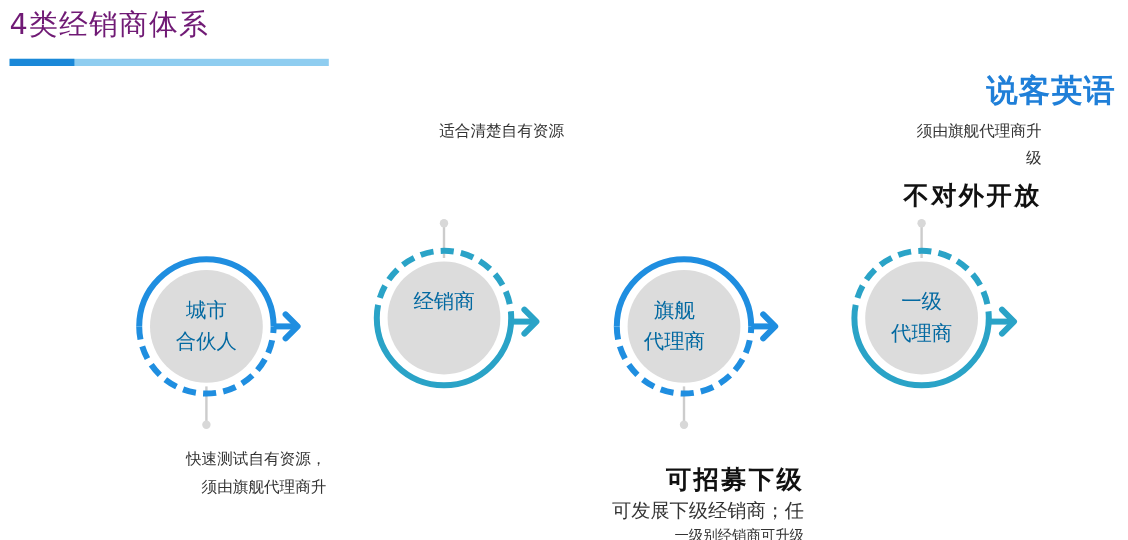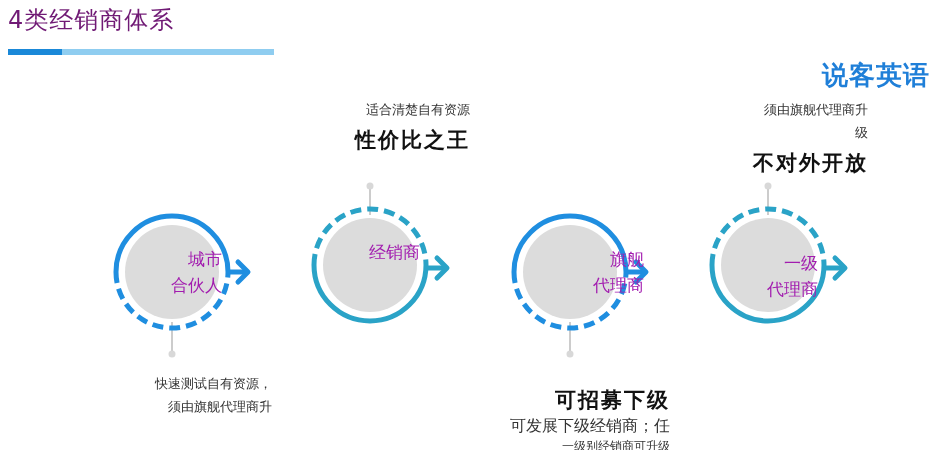--- a/index.html
+++ b/index.html
@@ -2,21 +2,21 @@
 <html><head>
 <meta charset="utf-8">
 <style>
   html,body{margin:0;padding:0;background:#fff;}
   body{width:940px;height:450px;position:relative;overflow:hidden;font-family:"DejaVu Sans","Liberation Sans",sans-serif;color:#333;}
   .title{position:absolute;left:8px;top:4px;font-size:24px;color:#701a75;letter-spacing:1px;}
   .title-bar{position:absolute;left:8px;top:49px;width:266px;height:6px;background:#8fcdf0;}
   .title-bar .accent{position:absolute;left:0;top:0;width:54px;height:6px;background:#1a88d8;}
   .logo{position:absolute;right:10px;top:14px;font-size:26px;color:#1f7fd8;font-weight:bold;letter-spacing:1px;margin-top:44px;}
   svg.diagram{position:absolute;left:0;top:0;}
-  .node-label{position:absolute;width:100px;text-align:right;font-size:17px;line-height:26px;color:#a21caf;}
+  .node-label{position:absolute;width:100px;text-align:center;font-size:17px;line-height:26px;color:#0369a1;}
   .caption{position:absolute;text-align:right;color:#222;}
   .caption .desc{font-size:13px;line-height:23px;color:#333;}
   .caption .head{font-size:21px;font-weight:bold;color:#111;letter-spacing:2px;line-height:30px;}
 </style>
 </head>
 <body>
 
 <div class="title">4类经销商体系</div>
 <div class="title-bar">
     <div class="accent"></div>
@@ -66,37 +66,36 @@
   </g>
 </svg>
 
 <div class="node-label" style="left:122px;top:246px;">
   <div>城市</div>
   <div>合伙人</div>
 </div>
 <div class="node-label" style="left:320px;top:239px;">
   <div>经销商</div>
 </div>
-<div class="node-label" style="left:544px;top:246px;">
+<div class="node-label" style="left:512px;top:246px;">
   <div>旗舰</div>
   <div>代理商</div>
 </div>
-<div class="node-label" style="left:718px;top:239px;margin-top:11px;">
+<div class="node-label" style="left:718px;top:239px;">
   <div>一级</div>
   <div>代理商</div>
 </div>
 
 <div class="caption" style="left:72px;top:372px;width:200px;">
   <div class="desc">快速测试自有资源，</div>
   <div class="desc">须由旗舰代理商升</div>
 </div>
 
 <div class="caption" style="left:270px;top:98px;width:200px;">
   <div class="desc">适合清楚自有资源</div>
-  <div class="head" style="margin-top:4px;">性价比之王</div>
 </div>
 
 <div class="caption" style="left:470px;top:385px;width:200px;">
   <div class="head">可招募下级</div>
   <div class="desc" style="font-size:16px;line-height:21px;">可发展下级经销商；任</div>
   <div class="desc" style="font-size:12px;line-height:21px;">一级别经销商可升级</div>
 </div>
 
 <div class="caption" style="left:668px;top:98px;width:200px;">
   <div class="desc">须由旗舰代理商升</div>

